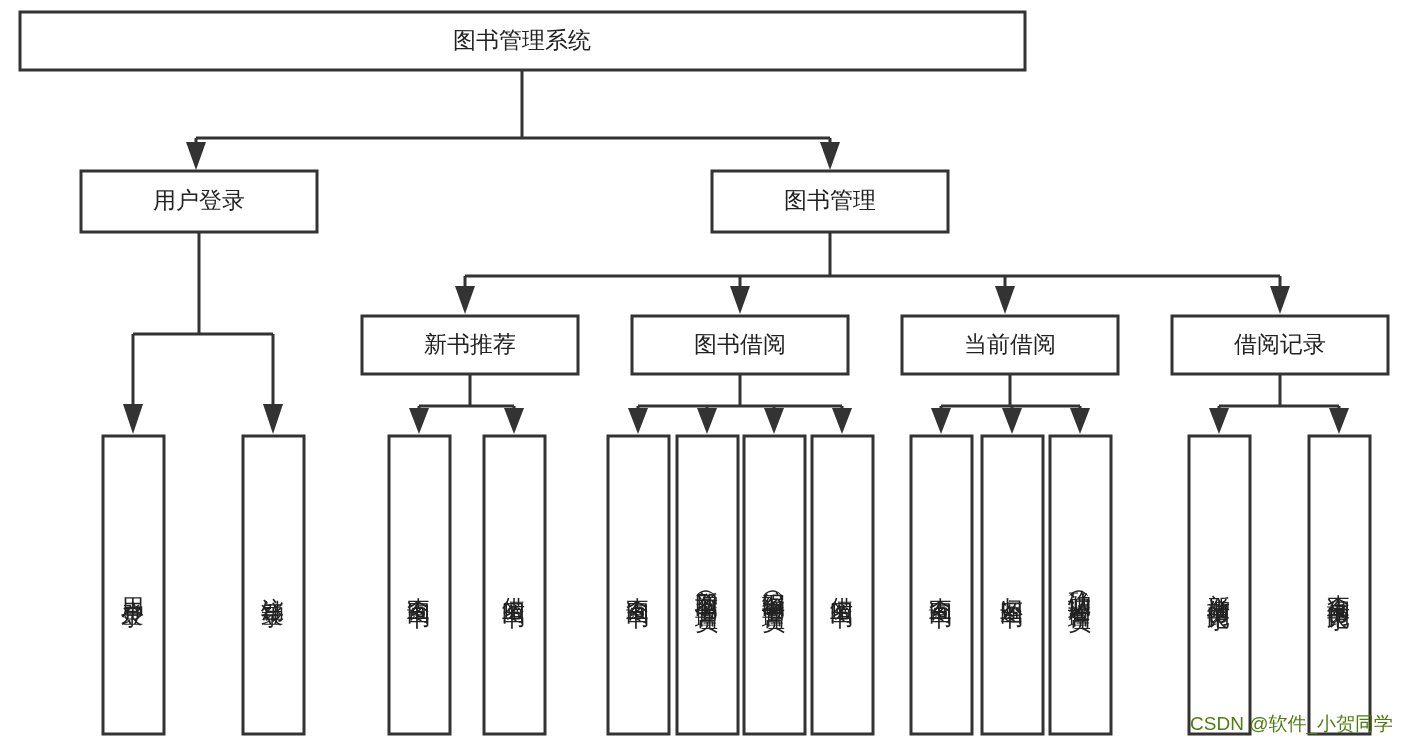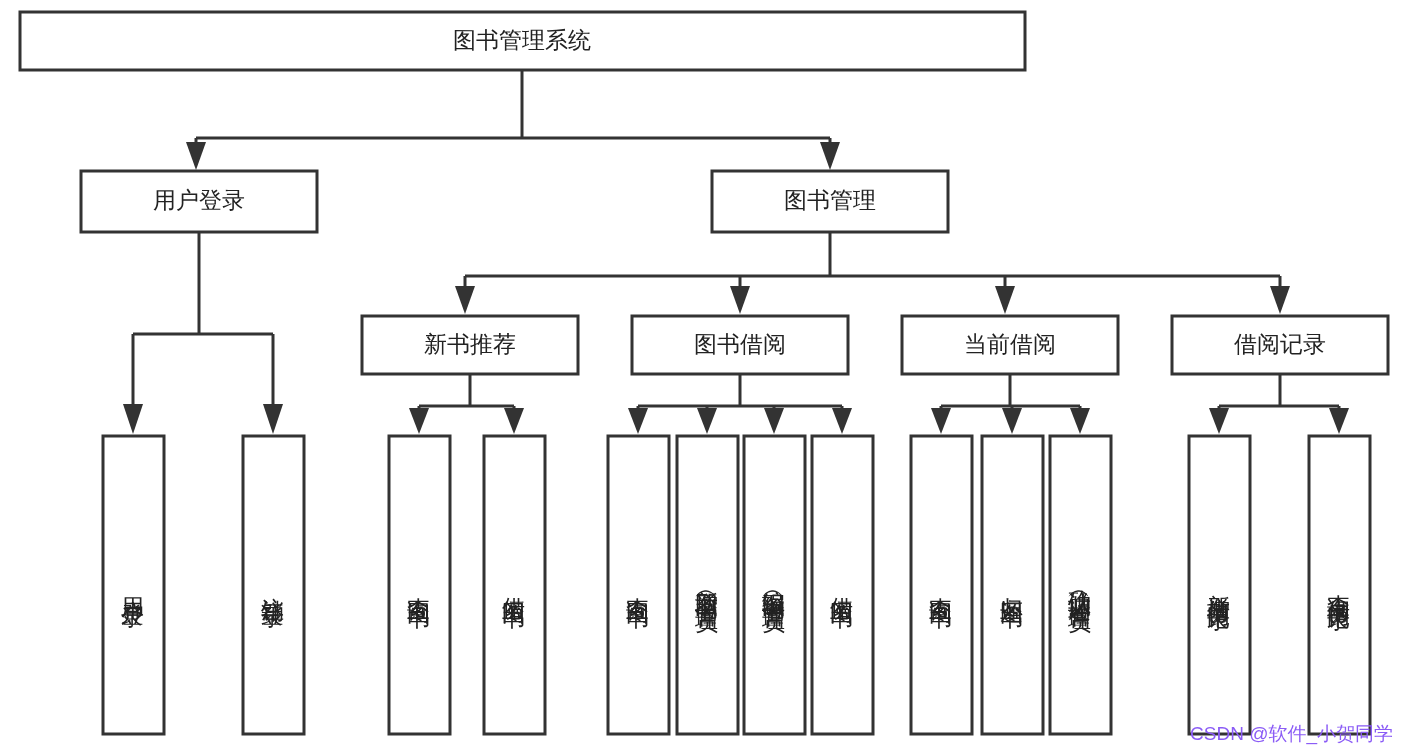--- a/index.html
+++ b/index.html
@@ -52,24 +52,24 @@
     stroke-width: 3;
     fill: none;
   }
   .arrow-head {
     fill: #333333;
     stroke: none;
   }
   .watermark {
     position: absolute;
     right: 12px;
-    bottom: 0;
+    bottom: 10px;
     font-family: "Liberation Sans", sans-serif;
     font-size: 19px;
-    color: #8b5cf6;
+    color: #4d7c0f;
     white-space: nowrap;
     user-select: none;
   }
 </style>
 </head>
 <body>
 
 <div id="diagram-root">
 
   <svg id="flow" viewBox="0 0 1405 747">

